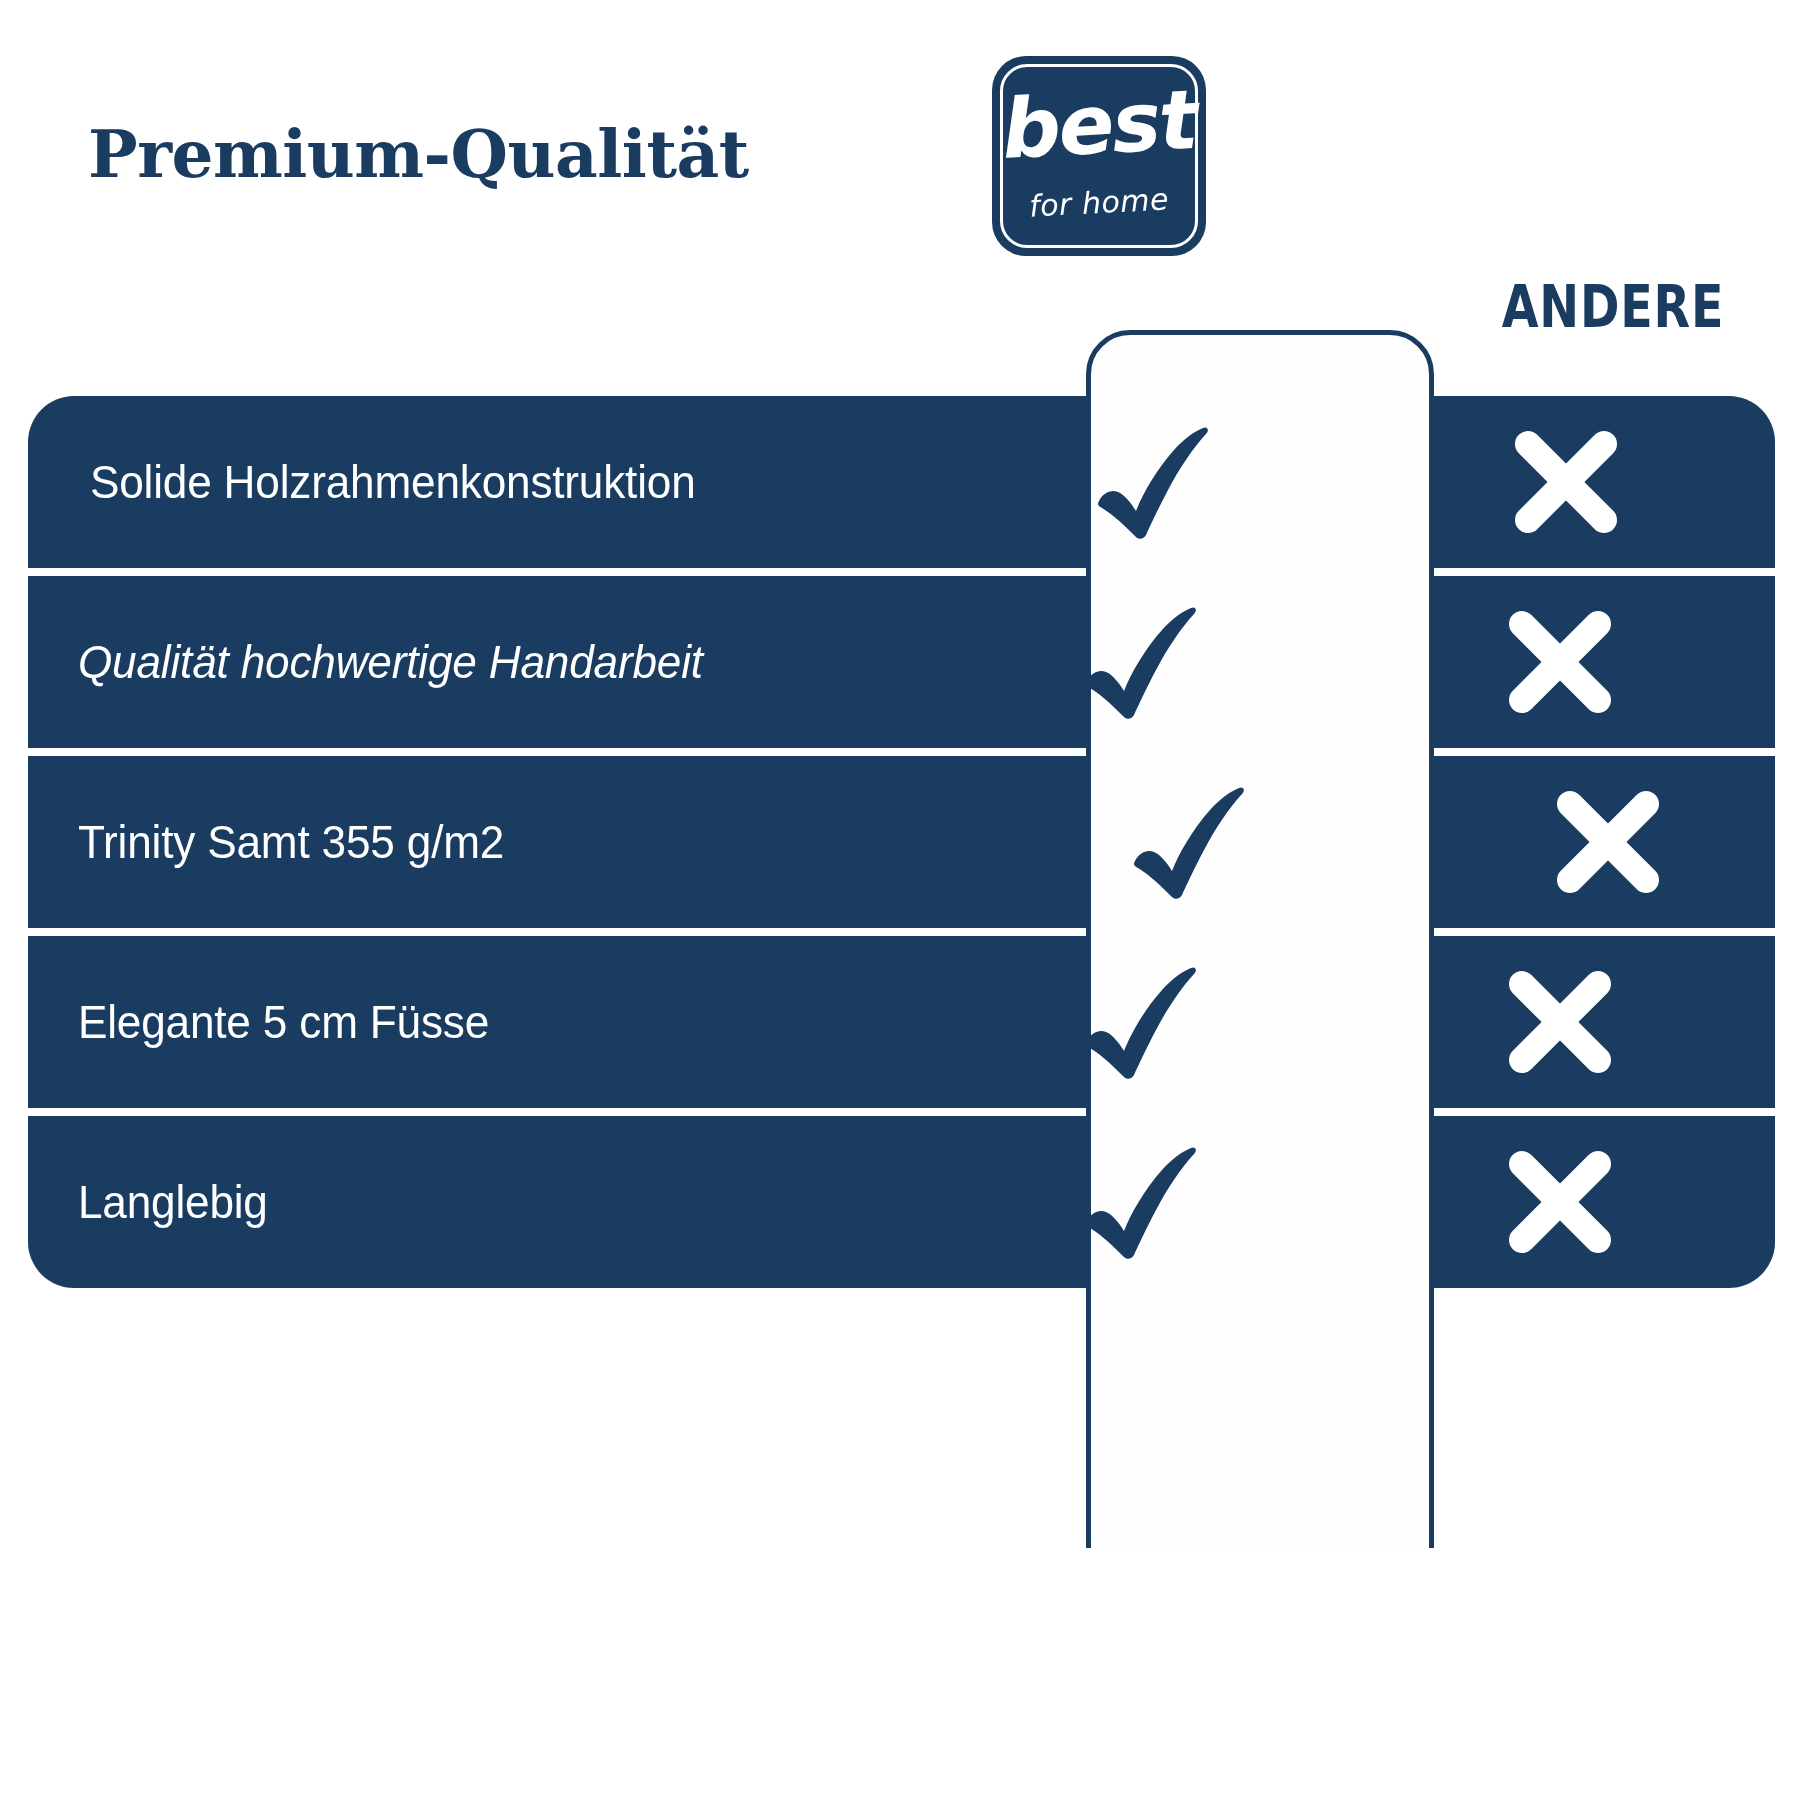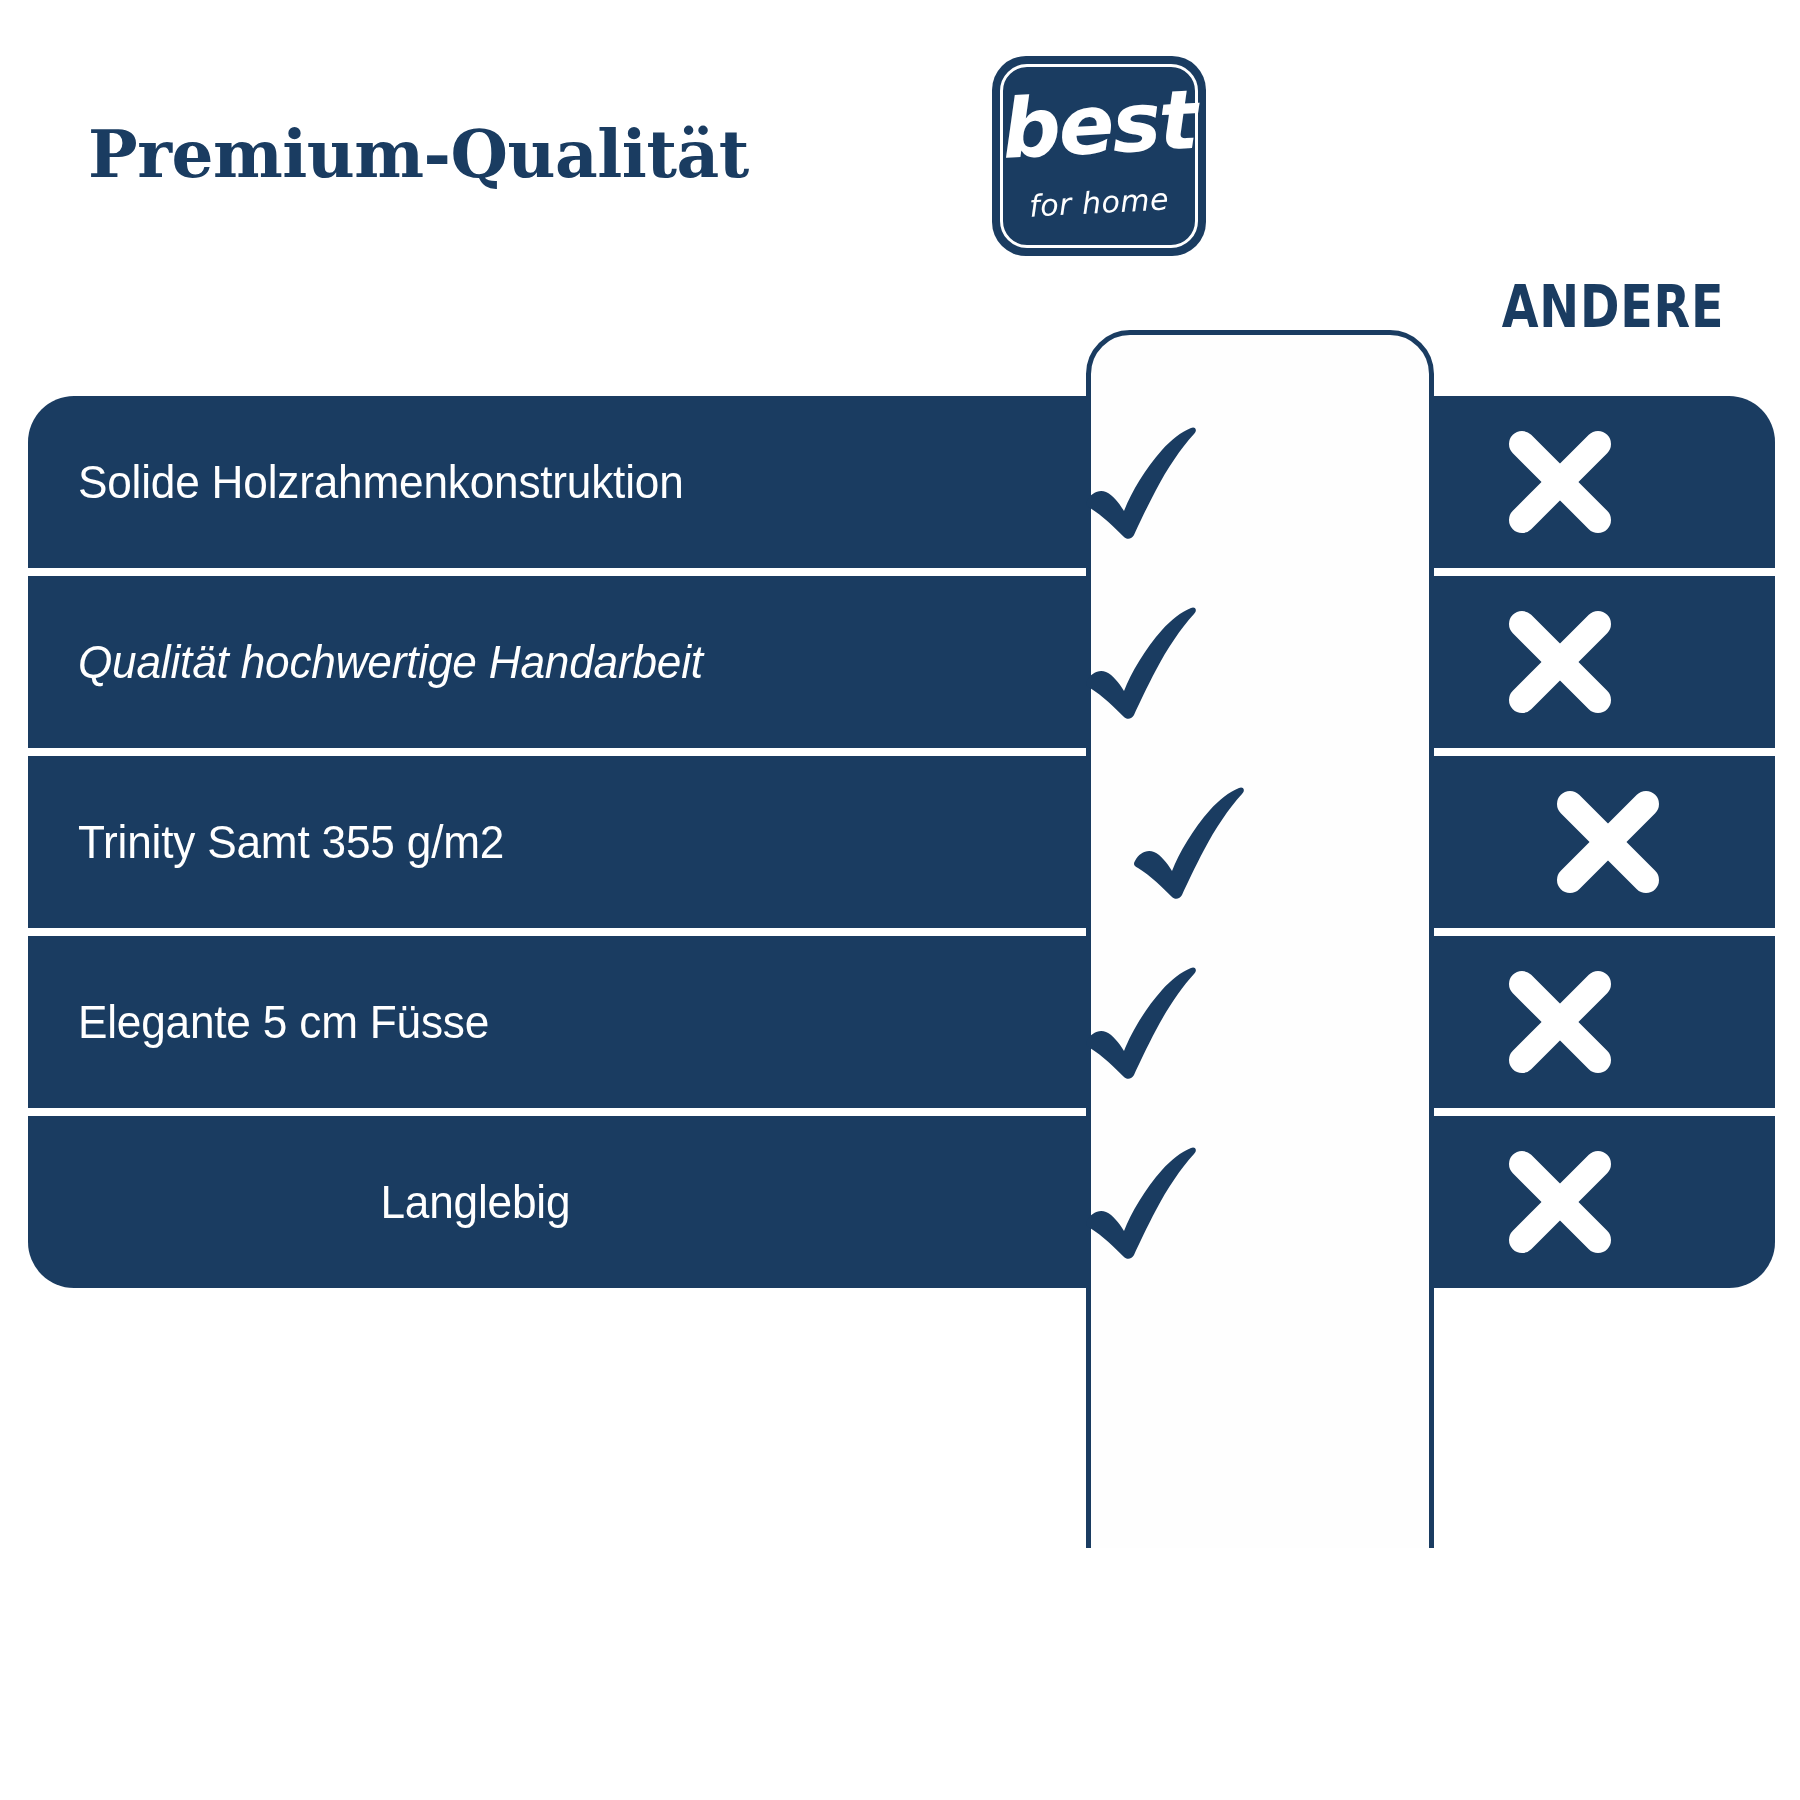--- a/index.html
+++ b/index.html
@@ -118,21 +118,20 @@
     margin-bottom: 8px;
   }
   .row:last-child { margin-bottom: 0; }
   .row.first {
     border-top-left-radius: 46px;
     border-top-right-radius: 46px;
   }
   .row.last {
     border-bottom-left-radius: 46px;
     border-bottom-right-radius: 46px;
-    text-align: center;
   }
 
   .row-label {
     flex: 0 0 auto;
     width: 880px;
     padding-left: 52px;
     box-sizing: border-box;
     color: #ffffff;
     font-family: "Liberation Sans", sans-serif;
     font-size: 46px;
@@ -191,21 +190,21 @@
 
   <div id="brand-logo">
     <div class="logo-inner-border"></div>
     <div class="logo-best">best</div>
     <div class="logo-forhome">for home</div>
   </div>
 
   <div id="competitor-heading">ANDERE</div>
 
   <div id="rows">
-      <div class="row first" style="height: 172px;">
+      <div class="row first" style="height: 172px; padding-left: 12px;">
         <div class="row-label">Solide Holzrahmenkonstruktion</div>
         <div class="cell-check">
           <span class="check-mark">
             <svg width="128" height="118" viewBox="0 0 128 118" aria-hidden="true">
               <path d="M10 78 C14 70 22 66 29 69 C36 72 42 80 47 88 C54 70 68 46 85 27 C94 17 104 9 114 5 C118 3 121 7 117 11 C104 25 90 46 79 67 C70 84 62 101 57 112 C55 116 50 117 47 114 C38 105 25 92 13 85 C9 83 8 81 10 78 Z" fill="#1a3c61"></path>
             </svg>
           </span>
         </div>
         <div class="cell-cross">
           <span class="cross-mark">

